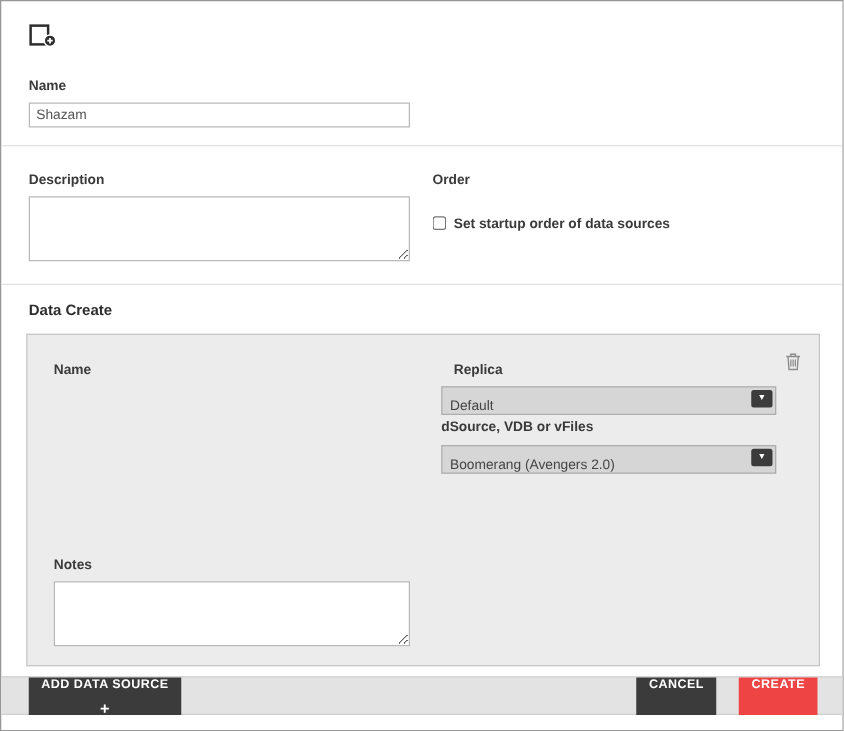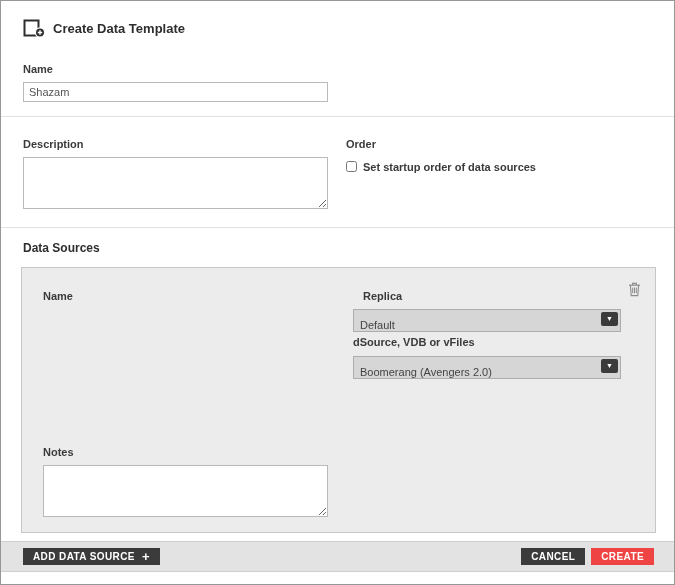--- a/index.html
+++ b/index.html
@@ -49,21 +49,21 @@
 
   
   .name-section { position: absolute; left: 22px; top: 62px; width: 305px; }
   .name-section .lbl { margin-bottom: 7px; }
 
   .desc-section { position: absolute; left: 22px; top: 137px; width: 305px; }
   .desc-section .lbl { margin-bottom: 7px; }
   .desc-section textarea { height: 52px; }
 
   .order-section { position: absolute; left: 345px; top: 137px; width: 300px; }
-  .order-section .lbl { margin-bottom: 11px; }
+  .order-section .lbl { margin-bottom: 23px; }
   .checkbox-row { display: flex; align-items: flex-start; gap: 6px; }
   .checkbox-row input[type="checkbox"] { width: 11px; height: 11px; margin: 0; }
   .checkbox-row span { font-size: 11px; font-weight: bold; color: #3a3a3a; }
 
   .section-heading { position: absolute; left: 22px; top: 240px; font-size: 12px; font-weight: bold; color: #2e2e2e; }
 
   
   .panel {
     position: absolute;
     left: 20px; top: 266px;
@@ -115,52 +115,52 @@
     height: 31px;
     background: #e3e3e3;
     border-top: 1px solid #cfcfcf;
     border-bottom: 1px solid #cfcfcf;
     display: flex;
     align-items: center;
     justify-content: space-between;
     padding: 0 20px 0 22px;
   }
   .btn {
-    height: 17px;
+    height: 30px;
     border: none;
     color: #ffffff;
     font-size: 10px;
     font-weight: bold;
     letter-spacing: 0.4px;
     padding: 0 10px;
     cursor: pointer;
     font-family: inherit;
     display: inline-flex;
     align-items: center;
     gap: 7px;
+    flex-direction: column;
   }
   .btn-dark { background: #3b3b3b; }
   .btn-red  { background: #ef4444; }
   .btn .plus { font-size: 13px; font-weight: bold; line-height: 1; }
-  .footer-right { display: flex; gap: 6px; margin-left: 20px; }
+  .footer-right { display: flex; gap: 18px; margin-left: 20px; }
 </style>
 </head>
 <body>
 
 <div class="dialog">
 
   <div class="header">
     <span style="display:inline-flex;">
       <svg width="23" height="19" viewBox="0 0 23 19">
         <rect x="1.5" y="1.5" width="14" height="15" fill="none" stroke="#2e2e2e" stroke-width="2"></rect>
         <circle cx="17" cy="13.5" r="4.6" fill="#2e2e2e" stroke="#ffffff" stroke-width="1.2"></circle>
         <path d="M17 11.3v4.4M14.8 13.5h4.4" stroke="#ffffff" stroke-width="1.4"></path>
       </svg>
     </span>
-    <h1>Create Data Template</h1>
   </div>
 
   <div class="name-section">
     <label class="lbl">Name</label>
     <input type="text" value="Shazam" style="">
   </div>
 
   <div class="divider" style="top:115px;"></div>
 
   <div class="desc-section">
@@ -171,21 +171,21 @@
   <div class="order-section">
     <label class="lbl">Order</label>
     <div class="checkbox-row">
       <input type="checkbox" style="">
       <span>Set startup order of data sources</span>
     </div>
   </div>
 
   <div class="divider" style="top:226px;"></div>
 
-  <div class="section-heading">Data Sources</div>
+  <div class="section-heading">Data Create</div>
 
   <div class="panel">
 
     <div class="field-name">
       <label class="lbl">Name</label>
     </div>
 
     <div class="field-replica">
       <label class="lbl">Replica</label>
       <div class="dropdown">

